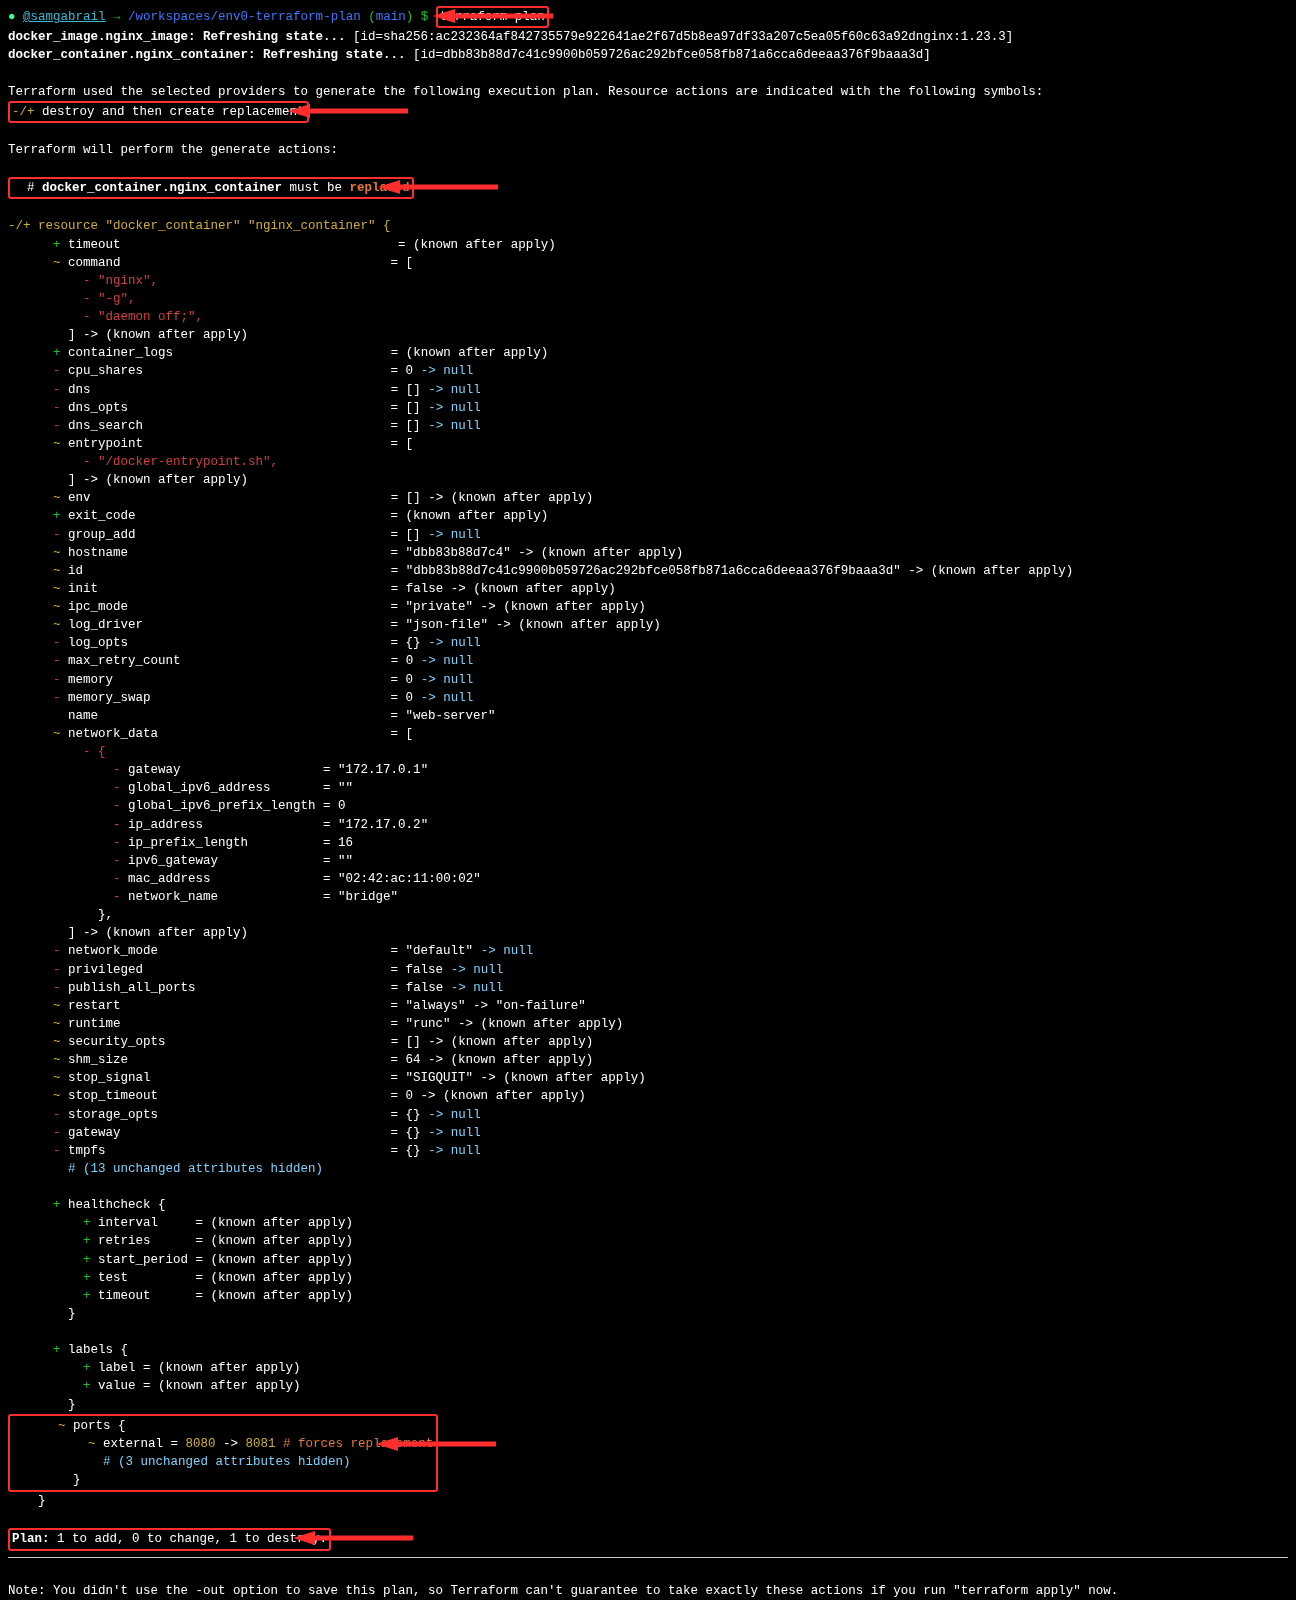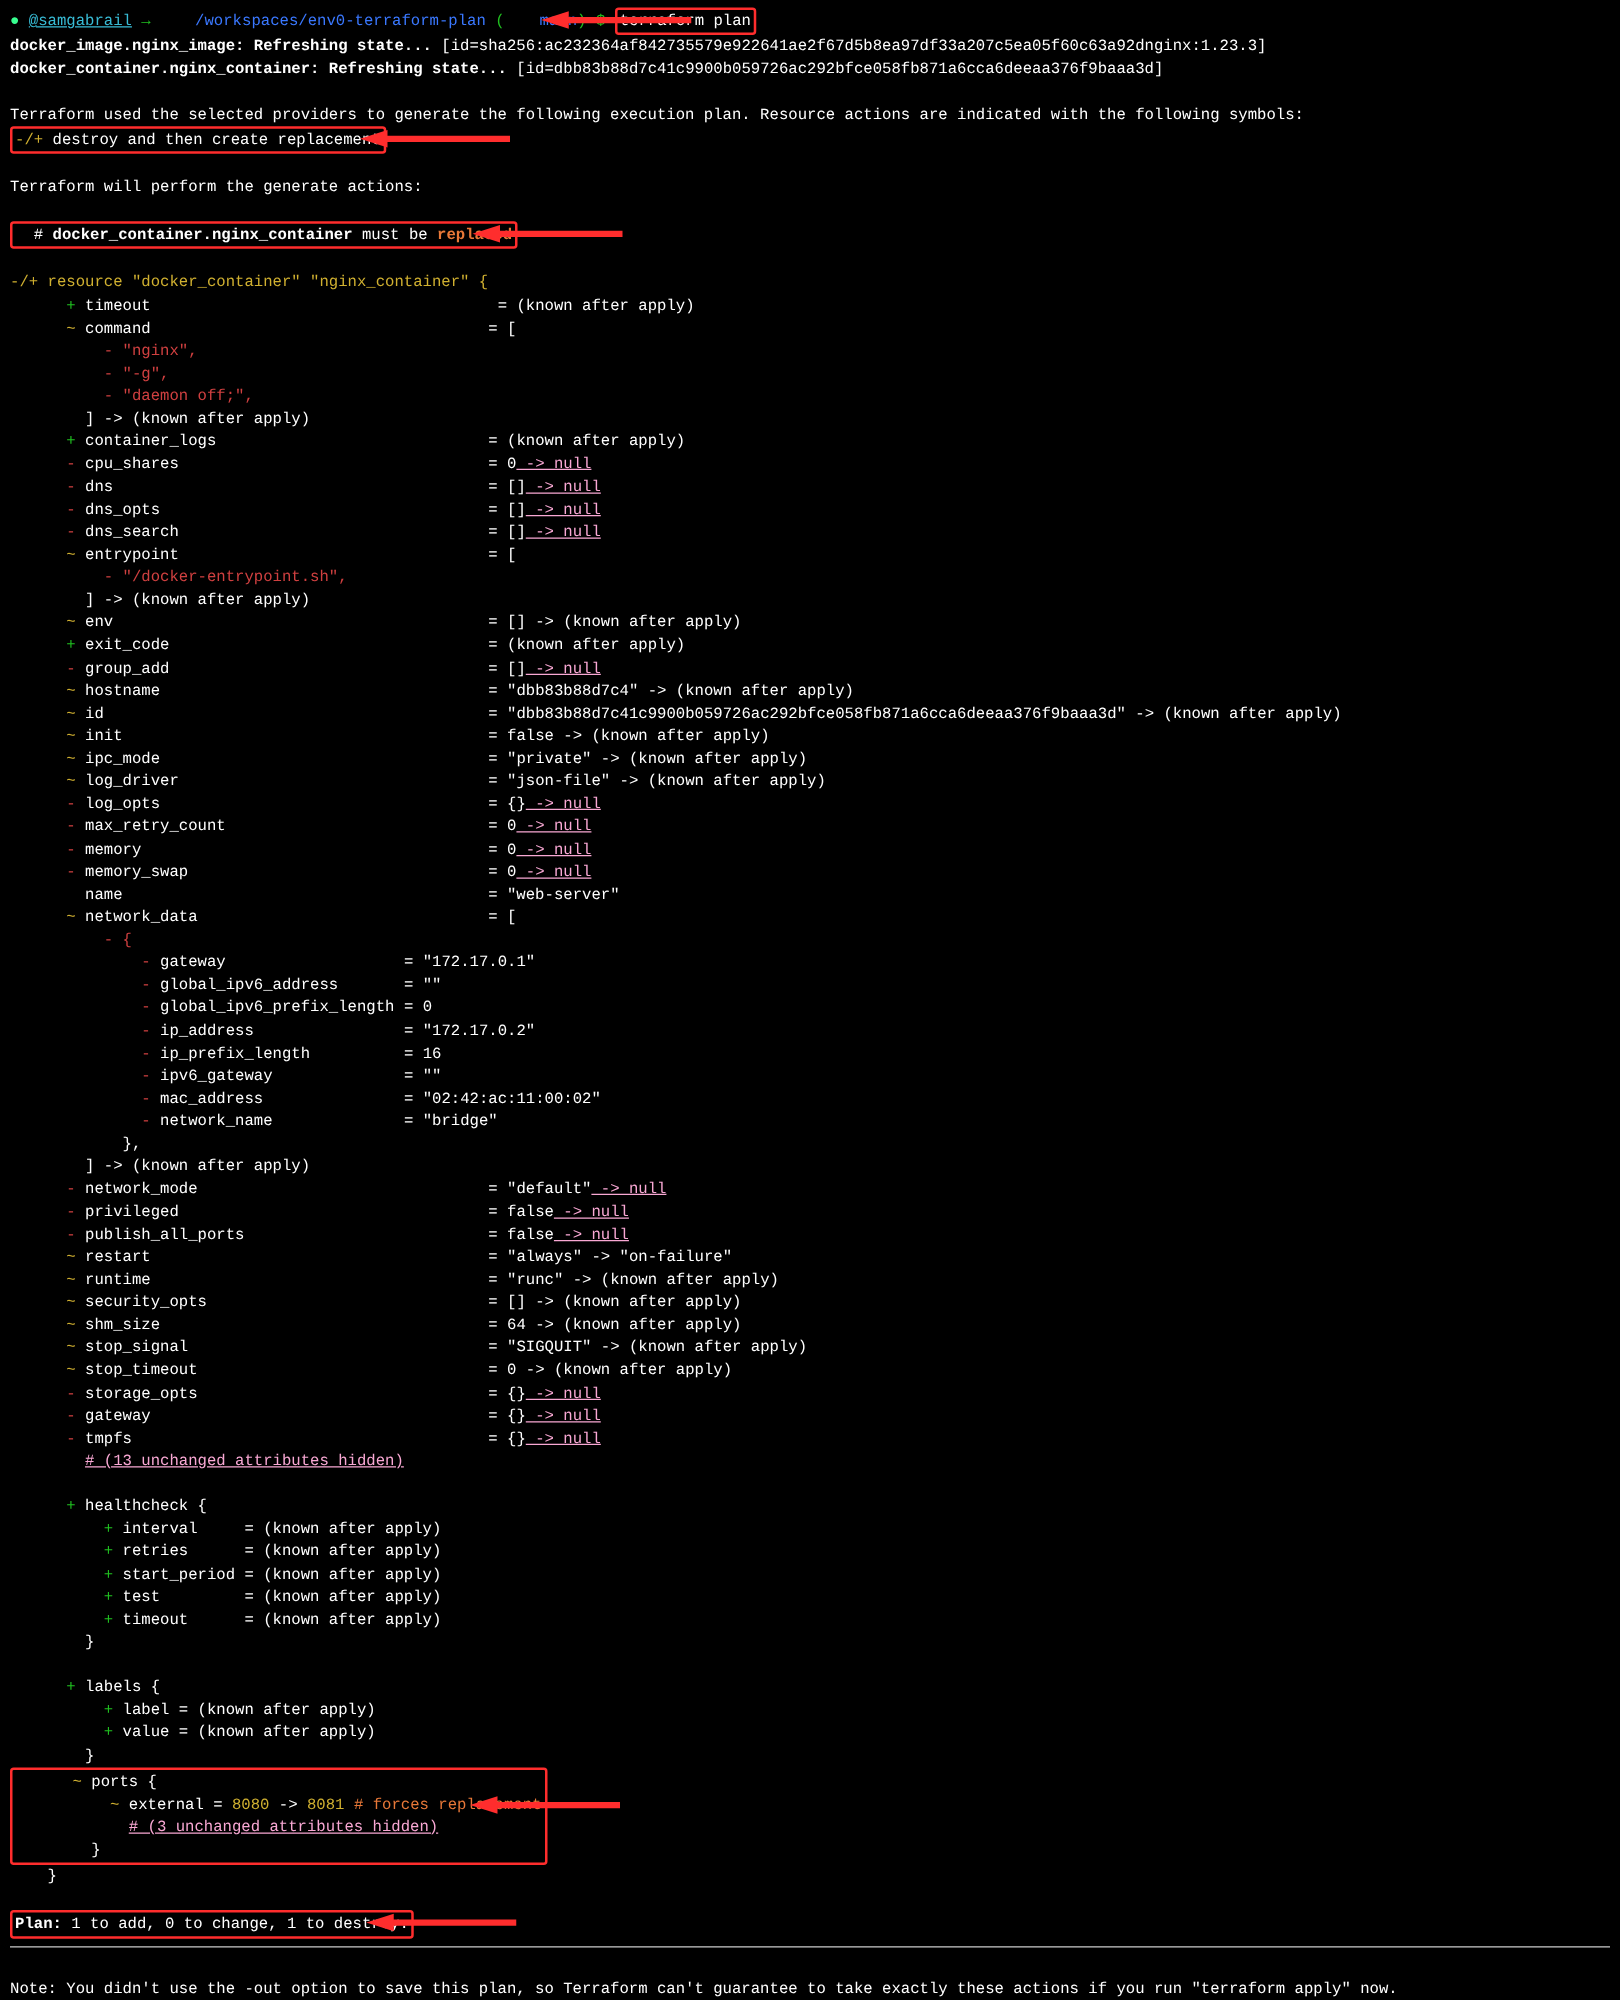--- a/index.html
+++ b/index.html
@@ -8,25 +8,25 @@
     font-family: "Menlo", "Consolas", "Courier New", monospace;
     font-size: 12.5px;
     line-height: 1.45;
     margin: 0;
     padding: 6px 8px 20px 8px;
     white-space: nowrap;
   }
   .green   { color: #20c020; }
   .brgreen { color: #38ff90; }
   .cyan    { color: #38bcd6; text-decoration: underline; }
-  .blue    { color: #3a78ff; margin-left: 28px; }
+  .blue    { color: #3a78ff; }
   .yellow  { color: #d0b030; }
   .orange  { color: #e87838; }
   .red     { color: #d04040; }
-  .dim     { color: #f9a8d4; text-decoration: underline; }
+  .dim     { color: #7dd3fc; }
   .bold    { font-weight: bold; }
   hr.sep {
     border: none;
     border-top: 1px solid #ccc;
     margin: 6px 0;
   }
   .hl-box {
     border: 2px solid #ff2d2d;
     border-radius: 3px;
     padding: 0 2px;

